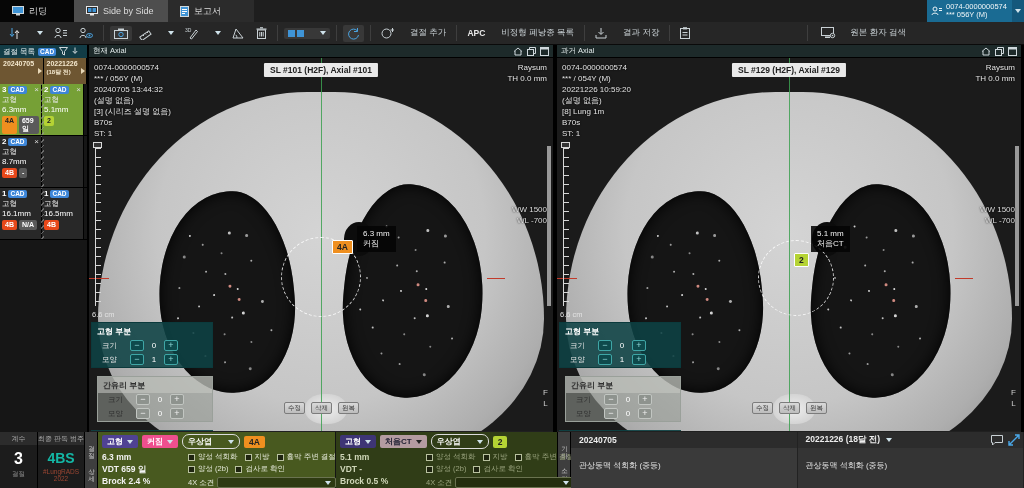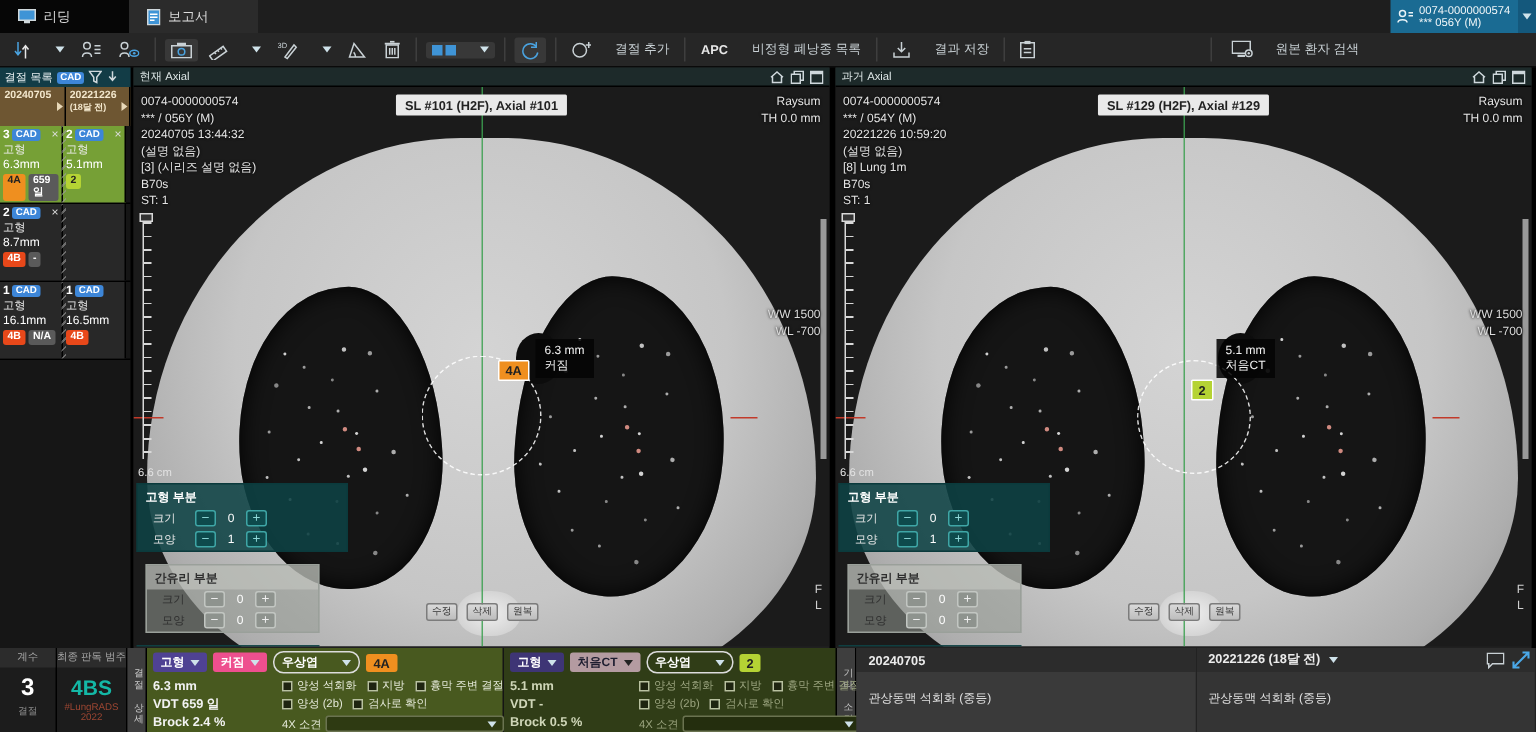--- a/index.html
+++ b/index.html
@@ -3,21 +3,21 @@
 <meta charset="utf-8">
 <style>
   * { margin:0; padding:0; box-sizing:border-box; }
   html,body { background:#000; }
   body { font-family:"Liberation Sans","DejaVu Sans",sans-serif; color:#ddd; }
   .app { position:relative; width:1024px; height:488px; background:#000; overflow:hidden; }
 
   
   .tabbar { position:absolute; left:0; top:0; width:1024px; height:22px; background:#1e1e1e; display:flex; }
   .tab { display:flex; align-items:center; gap:5px; padding:0 12px; font-size:9px; color:#ddd; height:22px; }
-  .tab.t-reading { background:#060606; width:86px; }
+  .tab.t-reading { background:#060606; width:74px; }
   .tab.t-sbs { background:#4e4e4e; width:94px; }
   .tab.t-report { background:#2b2b2b; width:86px; }
   .patientbox { position:absolute; right:12px; top:0; height:22px; width:85px; background:#1a6b93; display:flex; align-items:center; gap:4px; padding:0 4px; }
   .patientbox .pl { font-size:7.5px; line-height:8.5px; color:#f0f6f8; white-space:nowrap; }
   .patient-chev { position:absolute; right:0; top:0; width:12px; height:22px; background:#14587c; display:flex; align-items:center; justify-content:center; }
   .chev { width:0; height:0; border-left:3px solid transparent; border-right:3px solid transparent; border-top:4px solid #cfe2ea; }
   .chev.dark { border-top-color:#222; }
   .chev-r { width:0; height:0; border-top:3px solid transparent; border-bottom:3px solid transparent; border-left:4px solid #e8d8b8; }
 
   
@@ -80,21 +80,21 @@
   .vp-scroll { position:absolute; right:2px; top:88px; width:4px; height:160px; background:#c4c4c4; opacity:.75; z-index:2; }
 
   .ol-tl { position:absolute; left:5px; top:4px; font-size:8px; line-height:11px; color:#e4e4e4; z-index:3; text-shadow:0 0 2px #000; }
   .chip { position:absolute; left:50%; transform:translateX(-50%); top:5px; background:#e9e9e9; color:#222; font-size:8.5px; font-weight:bold; padding:2px 6px; border-radius:1px; z-index:3; white-space:nowrap; }
   .ol-tr { position:absolute; right:6px; top:4px; text-align:right; font-size:8px; line-height:11px; color:#e4e4e4; z-index:3; text-shadow:0 0 2px #000; }
   .ol-wwwl { position:absolute; right:6px; top:146px; text-align:right; font-size:8px; line-height:11px; color:#dcdcdc; z-index:3; text-shadow:0 0 2px #000; }
   .dcircle { position:absolute; border:1px dashed rgba(255,255,255,.85); border-radius:50%; z-index:2; }
   .nbadge { position:absolute; z-index:4; font-size:8.5px; font-weight:bold; color:#222; padding:1px 4px; border:1px solid #fff; border-radius:1px; }
   .tip { position:absolute; z-index:4; background:rgba(5,5,5,.88); color:#f2f2f2; font-size:8px; line-height:10px; padding:3px 6px; white-space:nowrap; }
 
-  .tpanel { position:absolute; z-index:4; background:rgba(14,66,68,.88); border:1px solid #0b3a3c; width:141px; }
+  .tpanel { position:absolute; z-index:4; background:rgba(14,66,68,.88); border:1px solid #0b3a3c; width:122px; }
   .tpanel .ph { font-size:8px; font-weight:bold; color:#fff; padding:3px 5px 2px; }
   .srow { display:flex; align-items:center; gap:4px; padding:1px 5px 2px 10px; }
   .srow .lb { width:24px; font-size:7.5px; color:#e8e8e8; }
   .stbtn { width:14px; height:11px; background:#0e4a4c; border:1px solid #3fa6a6; color:#8fd8d8; font-size:9px; line-height:9px; text-align:center; border-radius:2px; }
   .srow .val { width:12px; text-align:center; font-size:8px; color:#fff; }
   .tpanel.ggo { background:rgba(150,154,148,.55); border-color:#9aa09a; width:116px; }
   .tpanel.ggo .ph { background:rgba(200,202,196,.55); color:#2e2e2e; }
   .tpanel.ggo .lb { color:#2e2e2e; }
   .tpanel.ggo .stbtn { background:#8e938e; border-color:#c2c6c2; color:#f0f0f0; }
   .vessel { position:absolute; z-index:4; width:122px; height:15px; background:rgba(14,66,68,.92); display:flex; align-items:center; gap:4px; padding:0 5px; }
@@ -149,20 +149,29 @@
 <div class="app">
 
   <div class="tabbar">
     <div class="tab t-reading">
       <svg width="12" height="10" viewBox="0 0 12 10">
           <rect x="0.5" y="0.5" width="11" height="7" fill="#3f94d6" stroke="#cfd8dc"></rect>
           <rect x="4" y="8" width="4" height="1.5" fill="#cfd8dc"></rect>
         </svg>
       <span>리딩</span>
     </div>
+    <div class="tab t-sbs">
+      <svg width="12" height="10" viewBox="0 0 12 10">
+          <rect x="0.5" y="0.5" width="11" height="7" fill="#2a2a2a" stroke="#e8e8e8"></rect>
+          <rect x="2" y="2" width="3.5" height="4" fill="#3f94d6"></rect>
+          <rect x="6.5" y="2" width="3.5" height="4" fill="#3f94d6"></rect>
+          <rect x="4" y="8" width="4" height="1.5" fill="#e8e8e8"></rect>
+        </svg>
+      <span>Side by Side</span>
+    </div>
     <div class="tab t-report">
       <svg width="9" height="11" viewBox="0 0 9 11">
           <rect x="0.5" y="0.5" width="8" height="10" fill="#3f94d6" stroke="#cfd8dc"></rect>
           <rect x="2" y="3" width="5" height="1" fill="#fff"></rect>
           <rect x="2" y="5" width="5" height="1" fill="#fff"></rect>
           <rect x="2" y="7" width="3" height="1" fill="#fff"></rect>
         </svg>
       <span>보고서</span>
     </div>
     <div class="patientbox">

